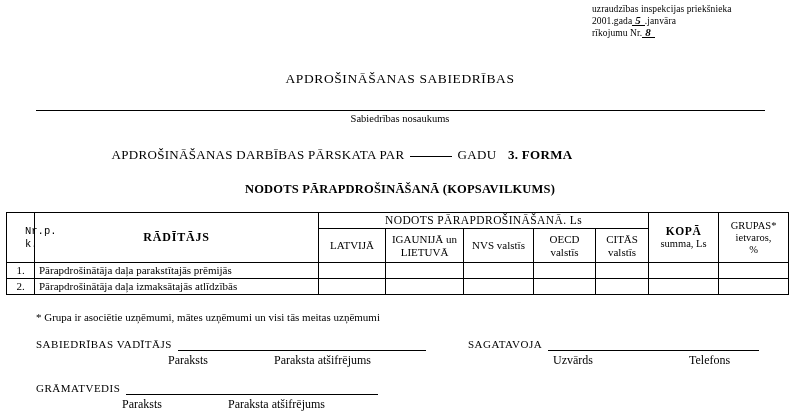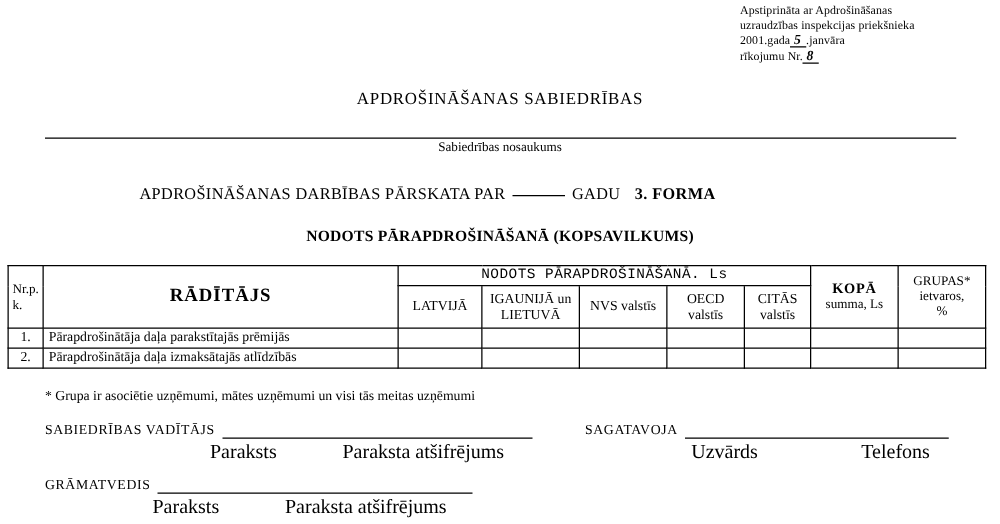--- a/index.html
+++ b/index.html
@@ -99,46 +99,46 @@
     font-weight: normal;
     vertical-align: middle;
     text-align: center;
     font-size: 11px;
     line-height: 12.5px;
   }
   #report-table .grp-head {
     font-size: 11.5px;
     letter-spacing: 0.4px;
     height: 16px;
-    font-family: Liberation Mono, monospace;
   }
   #report-table .sub-head {
     height: 34px;
     padding: 1px 1px;
   }
   .col-nr   { width: 28px; }
   .col-ind  { width: 284px; }
   .col-lv   { width: 67px; }
   .col-lt   { width: 78px; }
   .col-nvs  { width: 70px; }
   .col-oecd { width: 62px; }
   .col-cit  { width: 53px; }
   .col-kopa { width: 70px; }
   .col-grp  { width: 70px; }
 
   #report-table .indicator-head {
     font-weight: bold;
-    font-size: 15px;
+    font-size: 12px;
     letter-spacing: 0.8px;
   }
   #report-table .nr-head {
     font-size: 10.5px;
     text-align: left;
-    padding-left: 3px;
+    padding-left: 18px;
     line-height: 13px;
+    font-family: Liberation Mono, monospace;
   }
   #report-table .kopa-head b {
     font-size: 11.5px;
     letter-spacing: 0.6px;
   }
   #report-table .kopa-head span {
     font-size: 10.5px;
   }
   #report-table .grp-col-head { font-size: 10.5px; line-height: 12px; }
   #report-table tbody td {
@@ -171,21 +171,21 @@
     padding-bottom: 1px;
   }
   .sig-line {
     border-bottom: 1.1px solid #000;
     height: 11px;
     margin-left: 6px;
   }
   .sig-captions {
     position: relative;
     height: 14px;
-    font-size: 16px;
+    font-size: 12px;
   }
   .sig-captions span {
     position: absolute;
     top: 2px;
   }
 
   #sig-director { left: 36px; top: 338px; }
   #sig-director .sig-line { width: 248px; }
   #sig-director .cap-1 { left: 132px; }
   #sig-director .cap-2 { left: 238px; }
@@ -197,21 +197,20 @@
 
   #sig-accountant { left: 36px; top: 382px; }
   #sig-accountant .sig-line { width: 252px; }
   #sig-accountant .cap-1 { left: 86px; }
   #sig-accountant .cap-2 { left: 192px; }
 </style>
 </head>
 <body>
 
 <div id="approval-block">
-  <div class="ln">Apstiprināta ar Apdrošināšanas</div>
   <div class="ln">uzraudzības inspekcijas priekšnieka</div>
   <div class="ln"><span>2001.gada</span><span class="hw">5</span><span>.janvāra</span></div>
   <div class="ln"><span>rīkojumu Nr.</span><span class="hw">8</span></div>
 </div>
 
 <div id="company-heading">APDROŠINĀŠANAS SABIEDRĪBAS</div>
 <div id="name-rule"></div>
 <div id="name-caption">Sabiedrības nosaukums</div>
 
 <div id="report-line">

